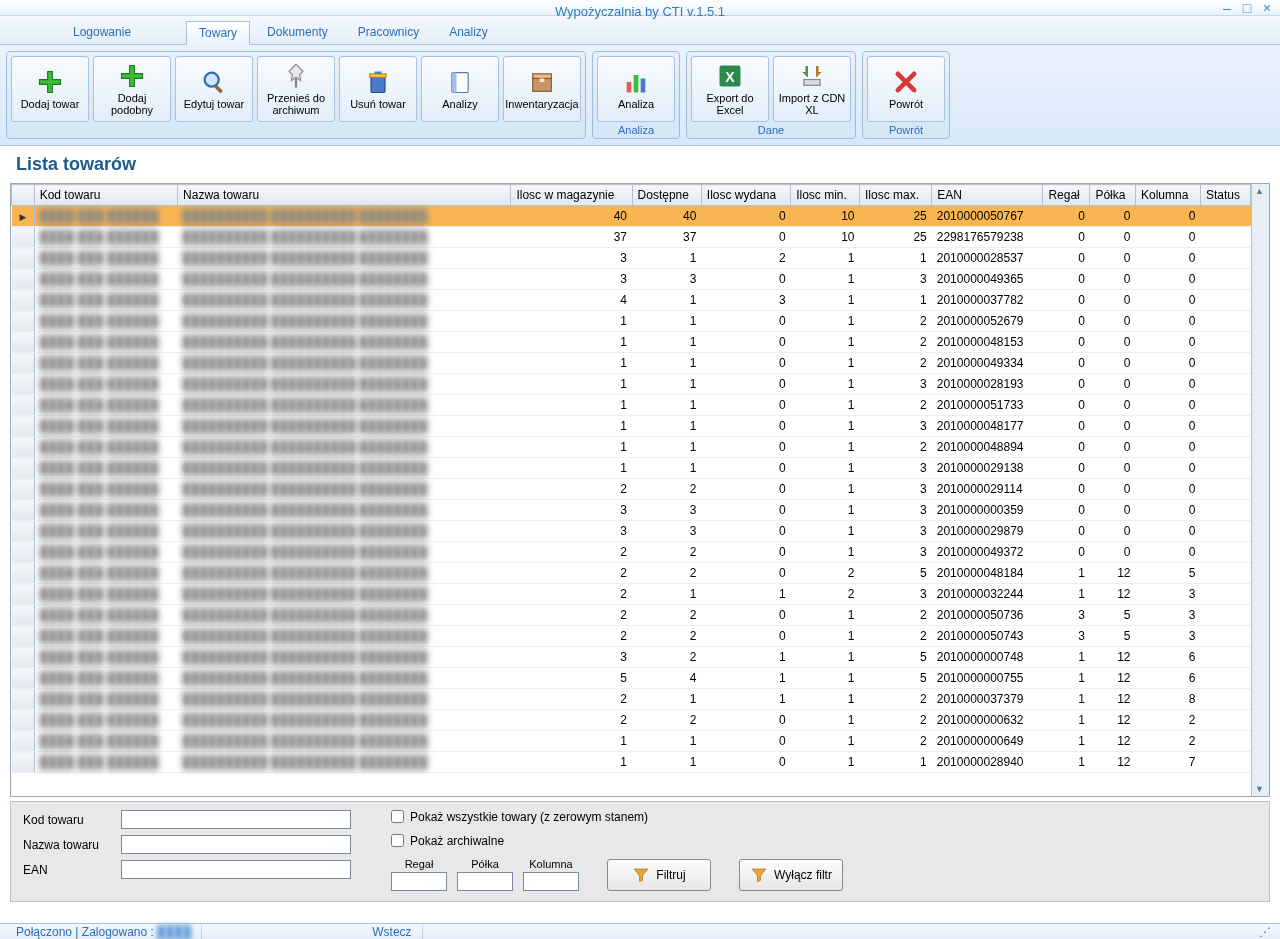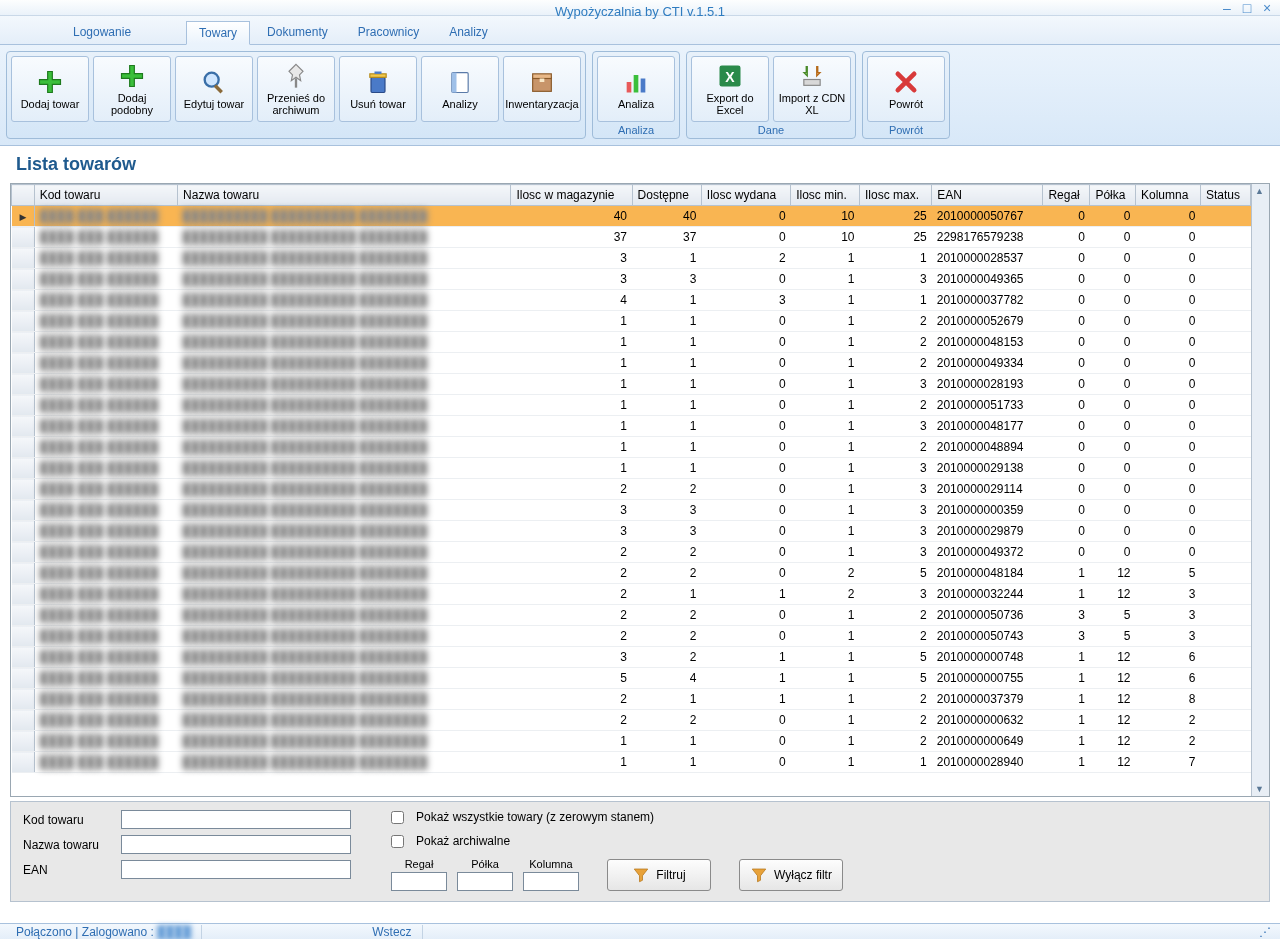--- a/index.html
+++ b/index.html
@@ -149,21 +149,21 @@
   align-items: flex-start;
 }
 .fcol { display:flex; flex-direction:column; gap:6px; }
 .frow { display:flex; align-items:center; gap:8px; }
 .frow label { width: 90px; }
 .frow input[type=text] {
   width: 230px; height: 19px;
   border:1px solid #7a8a9a; background:#fff;
 }
 .small-input { width:56px !important; height:19px; border:1px solid #7a8a9a; }
-.chk { display:flex; align-items:flex-end; gap:12px; margin-bottom:4px;}
+.chk { display:flex; align-items:flex-start; gap:6px; margin-bottom:4px;}
 .chk input { width:13px; height:13px; }
 .filter-btn {
   width: 104px; height: 32px;
   background: linear-gradient(#fdfdfd,#e6e6e6);
   border: 1px solid #8a8a8a; border-radius:3px;
   display:flex; align-items:center; justify-content:center; gap:6px;
   cursor:pointer; font-size:12px;
 }
 .funnel { width:18px; height:18px; }
 .status-bar {

